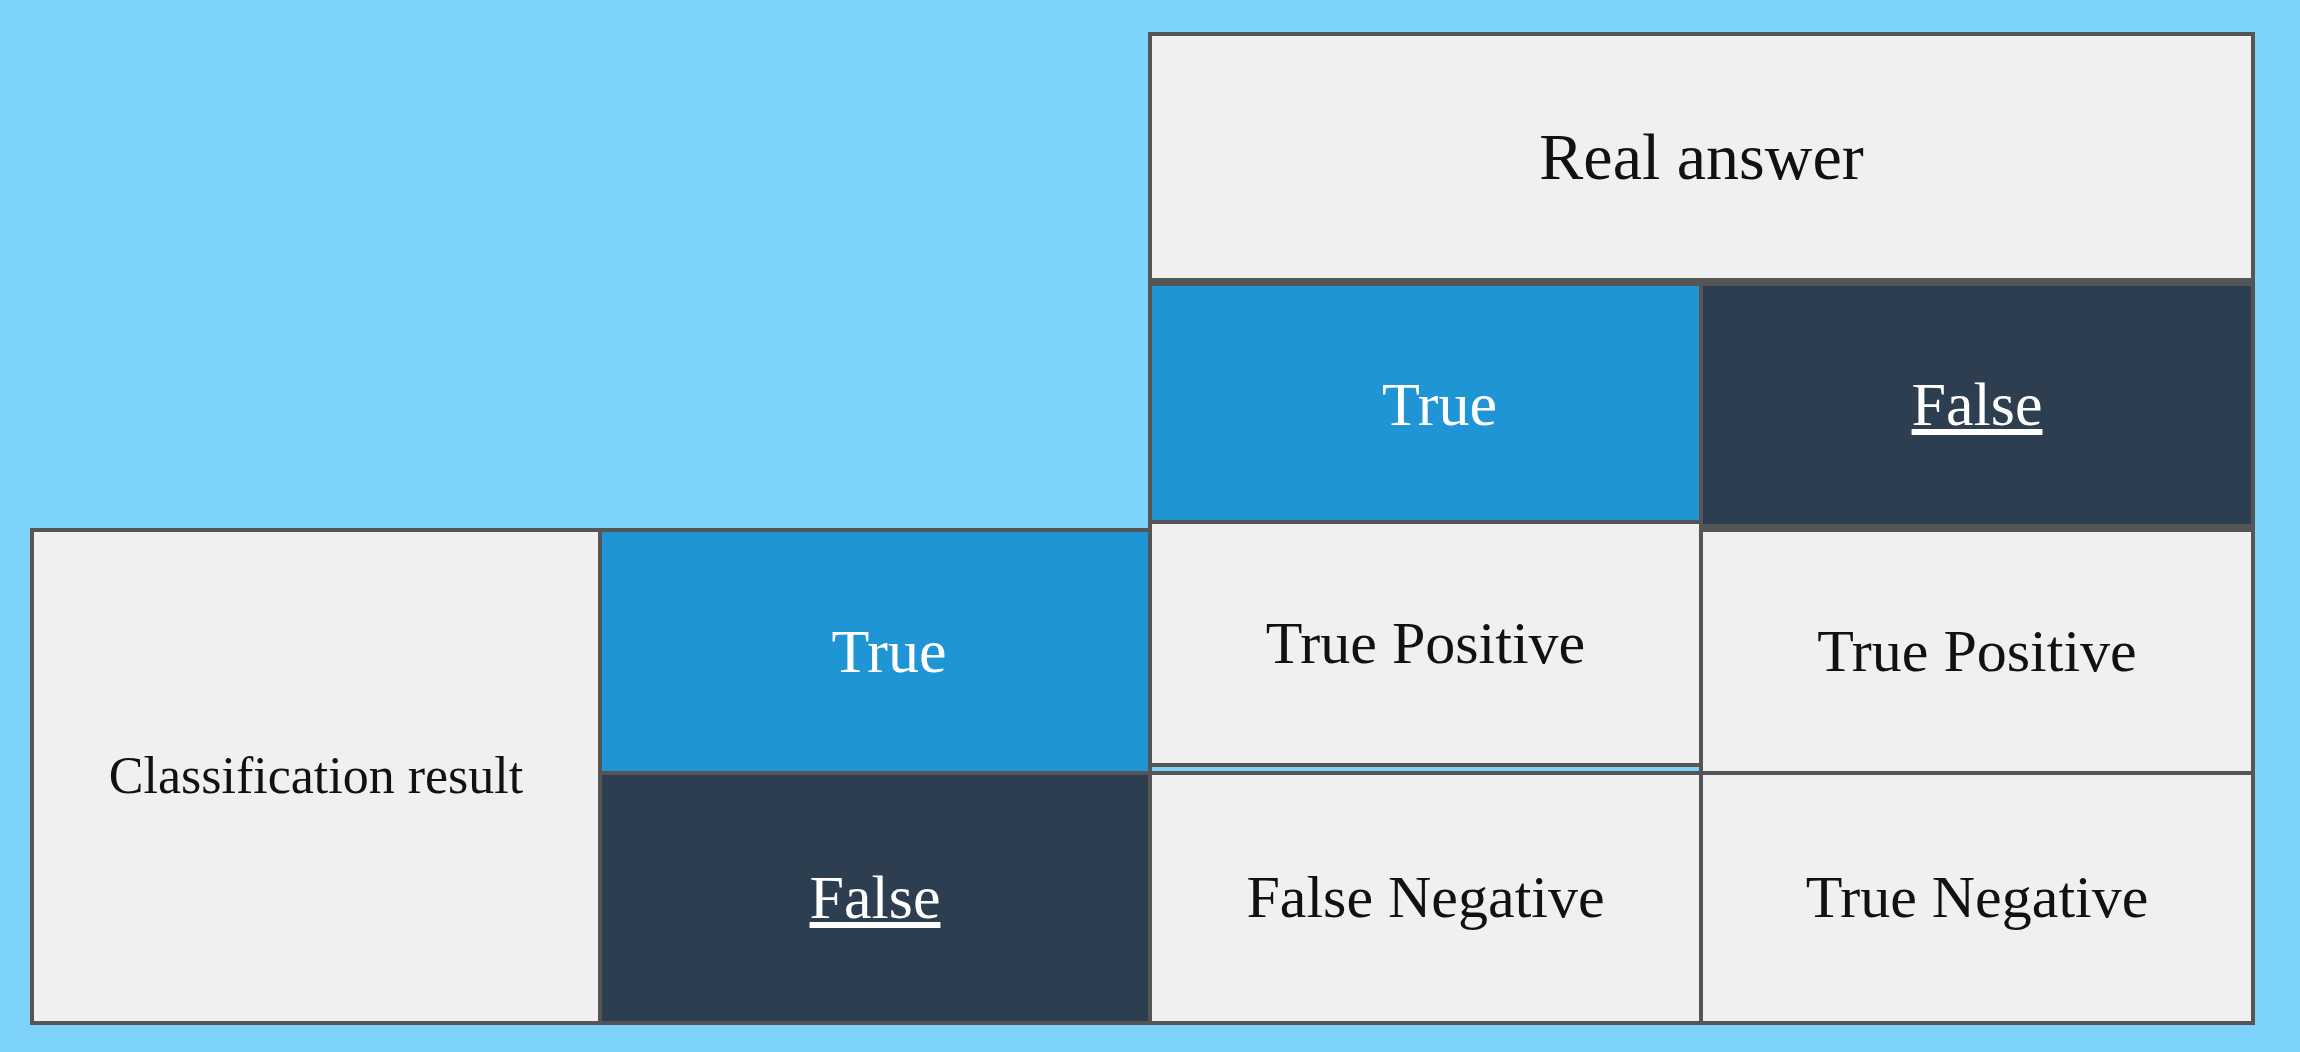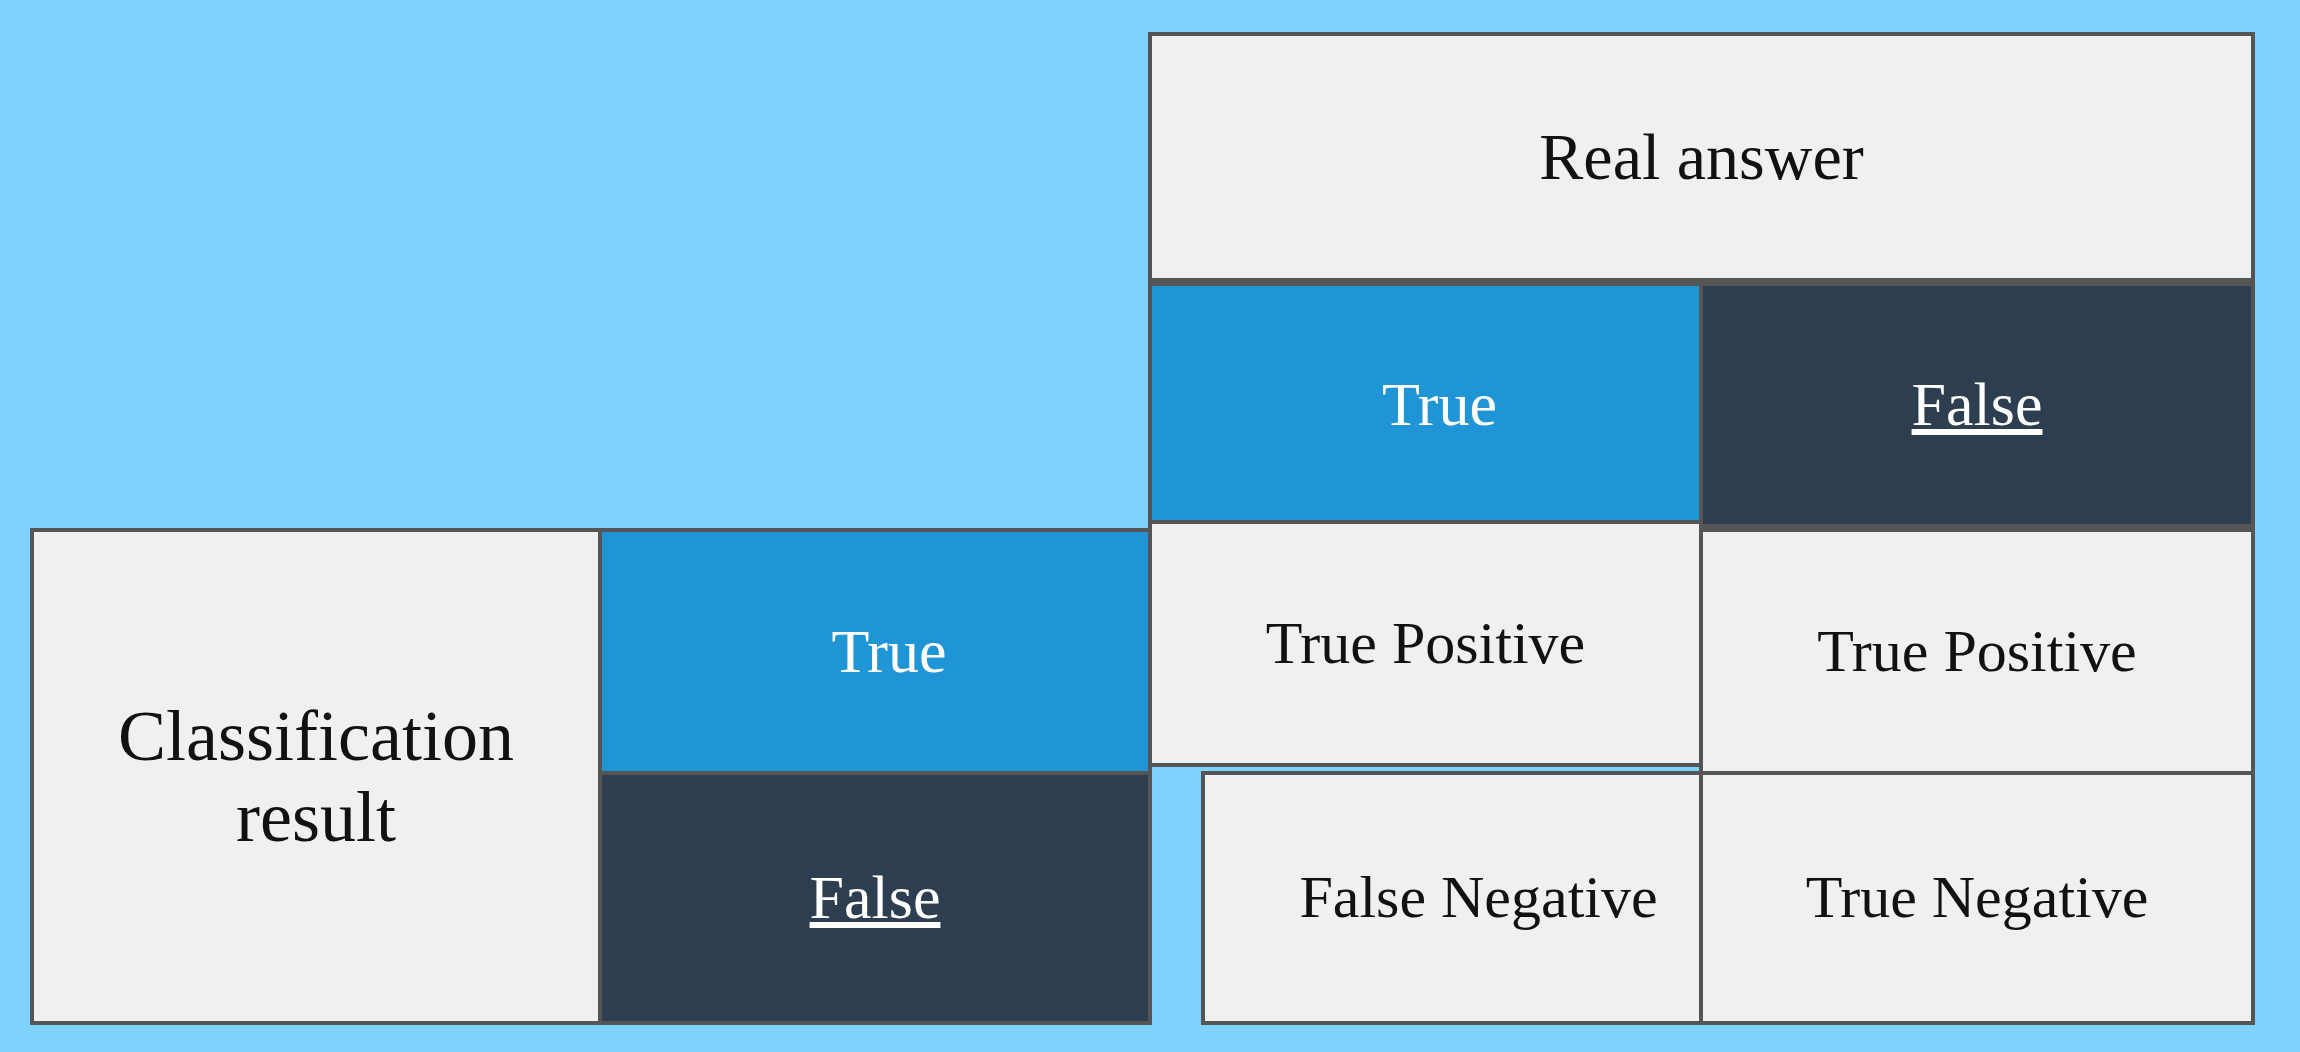--- a/index.html
+++ b/index.html
@@ -42,36 +42,36 @@
   }
   .cell.navy {
     background: #2d3e50;
     color: #ffffff;
     text-decoration: underline;
   }
 
   
   .t-header   { font-size: 66px; }   
   .t-axis     { font-size: 62px; }   
-  .t-rowgroup { font-size: 72px; }   
+  .t-rowgroup { font-size: 52px; }   
   .t-data     { font-size: 60px; }   
 
   
   #real-answer-header { left: 1148px; top: 32px;  width: 1107px; height: 250px; }
   #col-head-true      { left: 1148px; top: 282px; width: 555px;  height: 246px; }
   #col-head-false     { left: 1699px; top: 282px; width: 556px;  height: 246px; }
 
   
   #row-group-label    { left: 30px;   top: 528px; width: 572px;  height: 497px; }
   #row-head-true      { left: 598px;  top: 528px; width: 554px;  height: 247px; }
   #row-head-false     { left: 598px;  top: 771px; width: 554px;  height: 254px; }
 
   #cell-tp            { left: 1148px; top: 520px; width: 555px;  height: 247px; }
   #cell-fp            { left: 1699px; top: 528px; width: 556px;  height: 247px; }
-  #cell-fn            { left: 1201px; top: 771px; width: 555px;  height: 254px; }
+  #cell-fn            { left: 1148px; top: 771px; width: 555px;  height: 254px; }
   #cell-tn            { left: 1699px; top: 771px; width: 556px;  height: 254px; }
 
   .wrap-label { max-width: 88%; }
 </style>
 </head>
 <body>
 
 <div id="canvas">
 
   <div class="cell t-header" id="real-answer-header">

